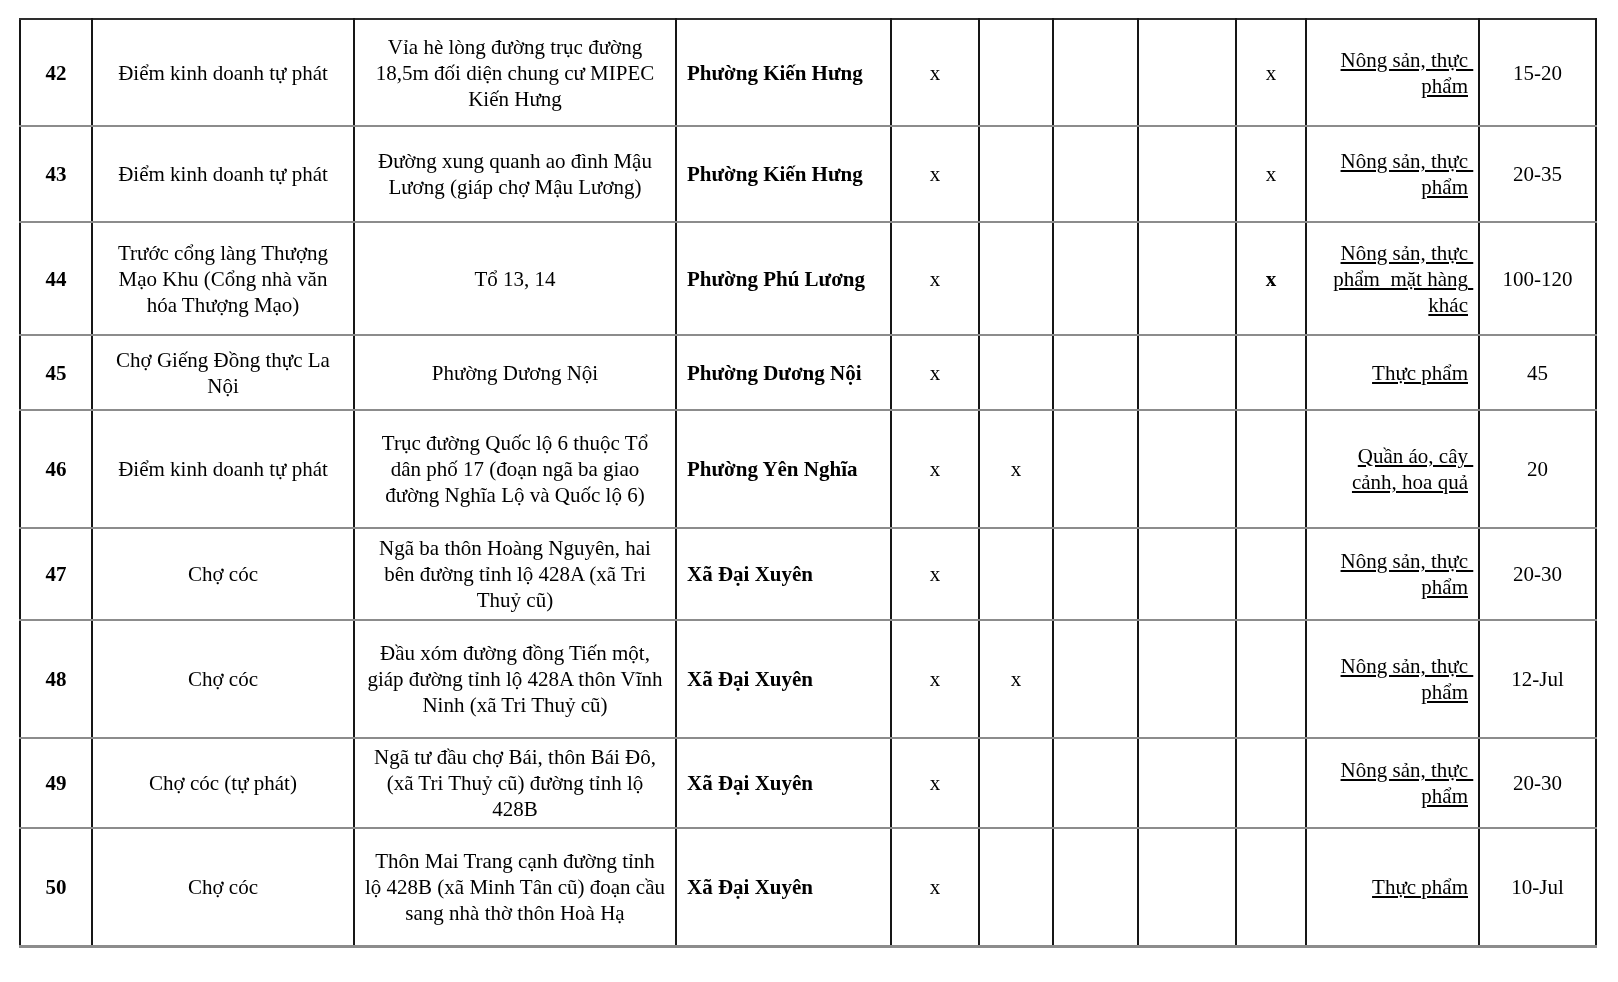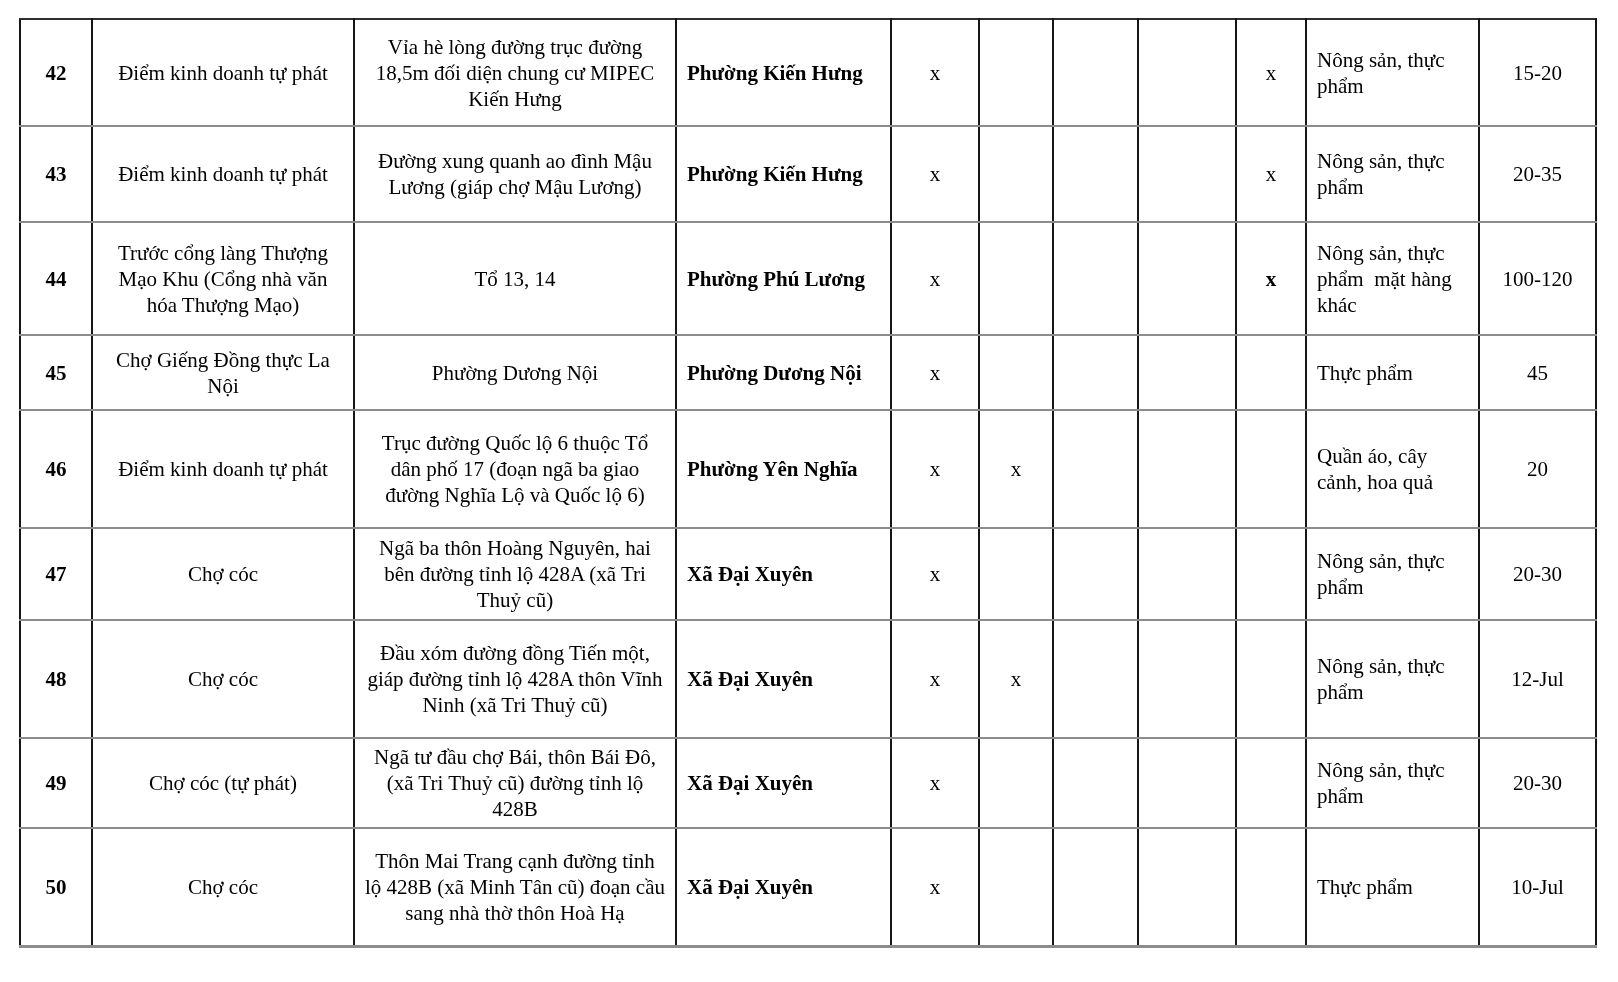--- a/index.html
+++ b/index.html
@@ -41,21 +41,21 @@
     word-wrap: break-word;
   }
   table.doc-table tr:first-child td { border-top: 2px solid #2e2e2e; }
   table.doc-table tr:last-child td { border-bottom: 3px solid #8c8c8c; }
   td.c-no       { text-align: center; padding: 4px 2px; font-weight: bold; }
   td.c-name     { text-align: center; margin-left: 28px; }
   td.c-loc      { text-align: center; }
   td.c-ward     { text-align: left; font-weight: bold; margin-top: 41px; }
   td.c-mark     { text-align: center; padding: 4px 2px; }
   td.c-mark.is-bold { font-weight: bold; }
-  td.c-prod     { text-align: left; white-space: pre-wrap; }
+  td.c-prod     { text-align: right; white-space: pre-wrap; text-decoration: underline; }
   td.c-qty      { text-align: center; padding: 4px 4px; margin-top: 44px; }
 </style>
 </head>
 <body>
 
 <div class="page">
   <table class="doc-table">
     <colgroup>
       <col style="width:72px">
       <col style="width:262px">

